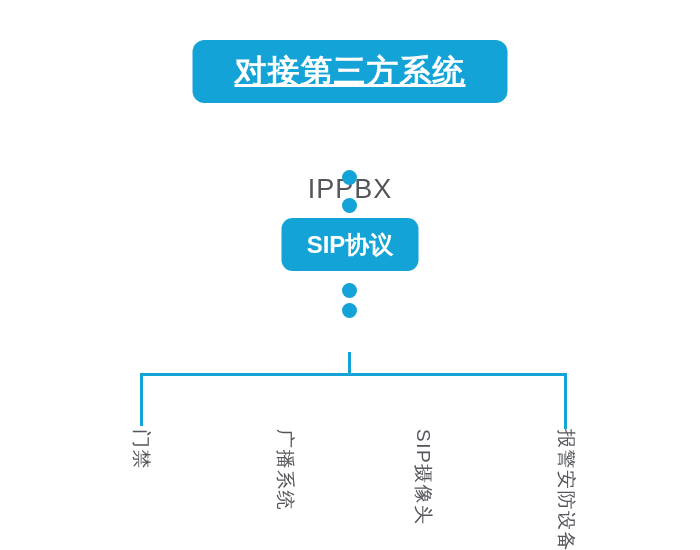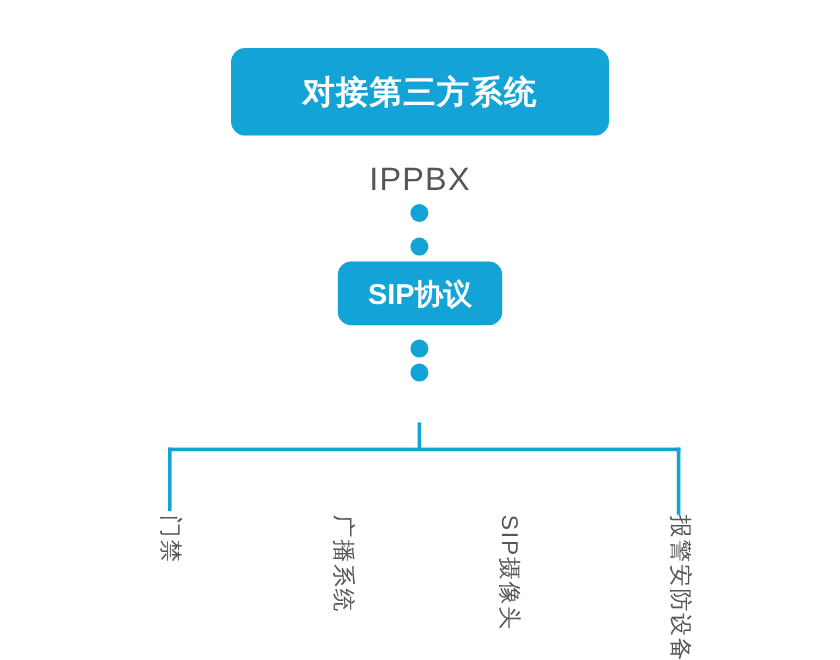--- a/index.html
+++ b/index.html
@@ -27,40 +27,42 @@
       justify-content: center;
       font-weight: bold;
       border-radius: 12px;
       white-space: nowrap;
     }
     .root-box {
       left: 50%;
       transform: translateX(-50%);
       top: 40px;
       width: 315px;
-      height: 73px;
-      font-size: 27px;
+      height: 63px;
+      font-size: 32px;
       letter-spacing: 1px;
+      text-decoration: underline;
     }
     .protocol-box {
       left: 50%;
       transform: translateX(-50%);
       top: 218px;
       width: 137px;
       height: 53px;
       font-size: 24px;
       border-radius: 11px;
       align-items: center;
     }
     .center-text {
       position: absolute;
       left: 50%;
       transform: translateX(-50%);
       color: var(--text-gray);
       white-space: nowrap;
+      margin-top: 40px;
     }
     .ippbx-label {
       top: 134px;
       font-size: 27px;
       letter-spacing: 1px;
     }
     .devices-label {
       top: 316px;
       font-size: 27px;
       letter-spacing: 1px;

